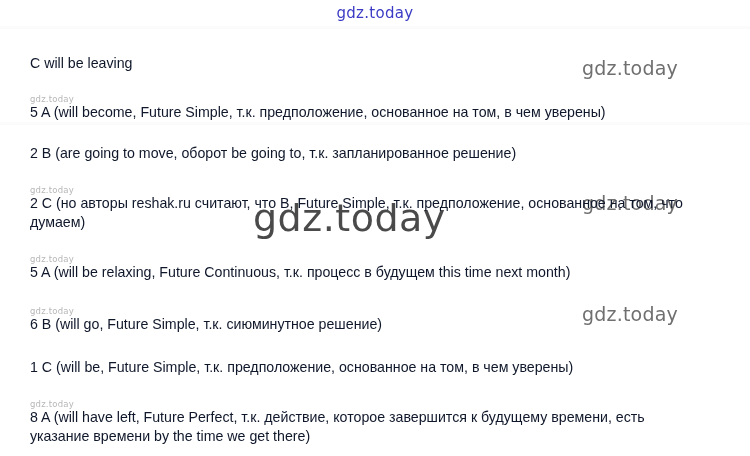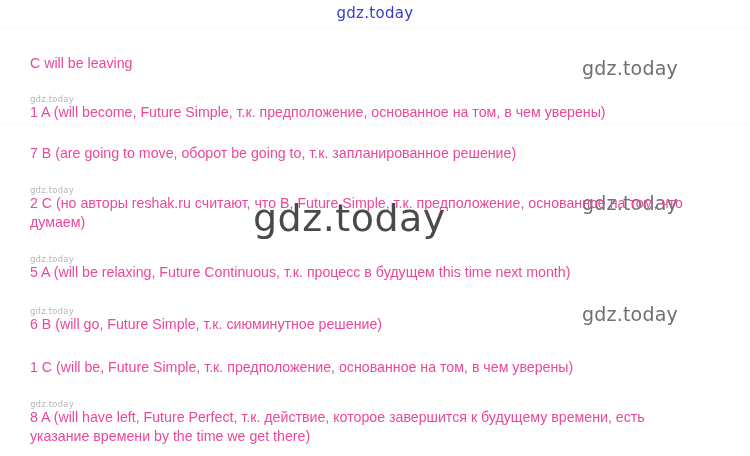--- a/index.html
+++ b/index.html
@@ -39,21 +39,21 @@
   .content {
     position: absolute;
     left: 30px;
     top: 50px;
     width: 660px;
   }
 
   .answer-line {
     font-size: 14.2px;
     line-height: 19px;
-    color: #ec4899;
+    color: #0f172a;
     white-space: normal;
   }
 
   .block {
     position: relative;
   }
 
   
   .b-head      { margin-top: 4px;  }
   .b-1         { margin-top: 21px; }
@@ -131,25 +131,25 @@
   <div class="wm-center">gdz.today</div>
 
   <div class="content">
 
     <div class="block b-head">
       <div class="answer-line">C will be leaving</div>
     </div>
 
     <div class="block b-1">
       <div class="wm-small">gdz.today</div>
-      <div class="answer-line">1 A (will become, Future Simple, т.к. предположение, основанное на том, в чем уверены)</div>
+      <div class="answer-line">5 A (will become, Future Simple, т.к. предположение, основанное на том, в чем уверены)</div>
     </div>
 
     <div class="block b-2">
-      <div class="answer-line">7 B (are going to move, оборот be going to, т.к. запланированное решение)</div>
+      <div class="answer-line">2 B (are going to move, оборот be going to, т.к. запланированное решение)</div>
     </div>
 
     <div class="block b-3">
       <div class="wm-small">gdz.today</div>
       <div class="answer-line">2 C (но авторы reshak.ru считают, что B, Future Simple, т.к. предположение, основанное на том, что думаем)</div>
     </div>
 
     <div class="block b-4">
       <div class="wm-small">gdz.today</div>
     </div>

